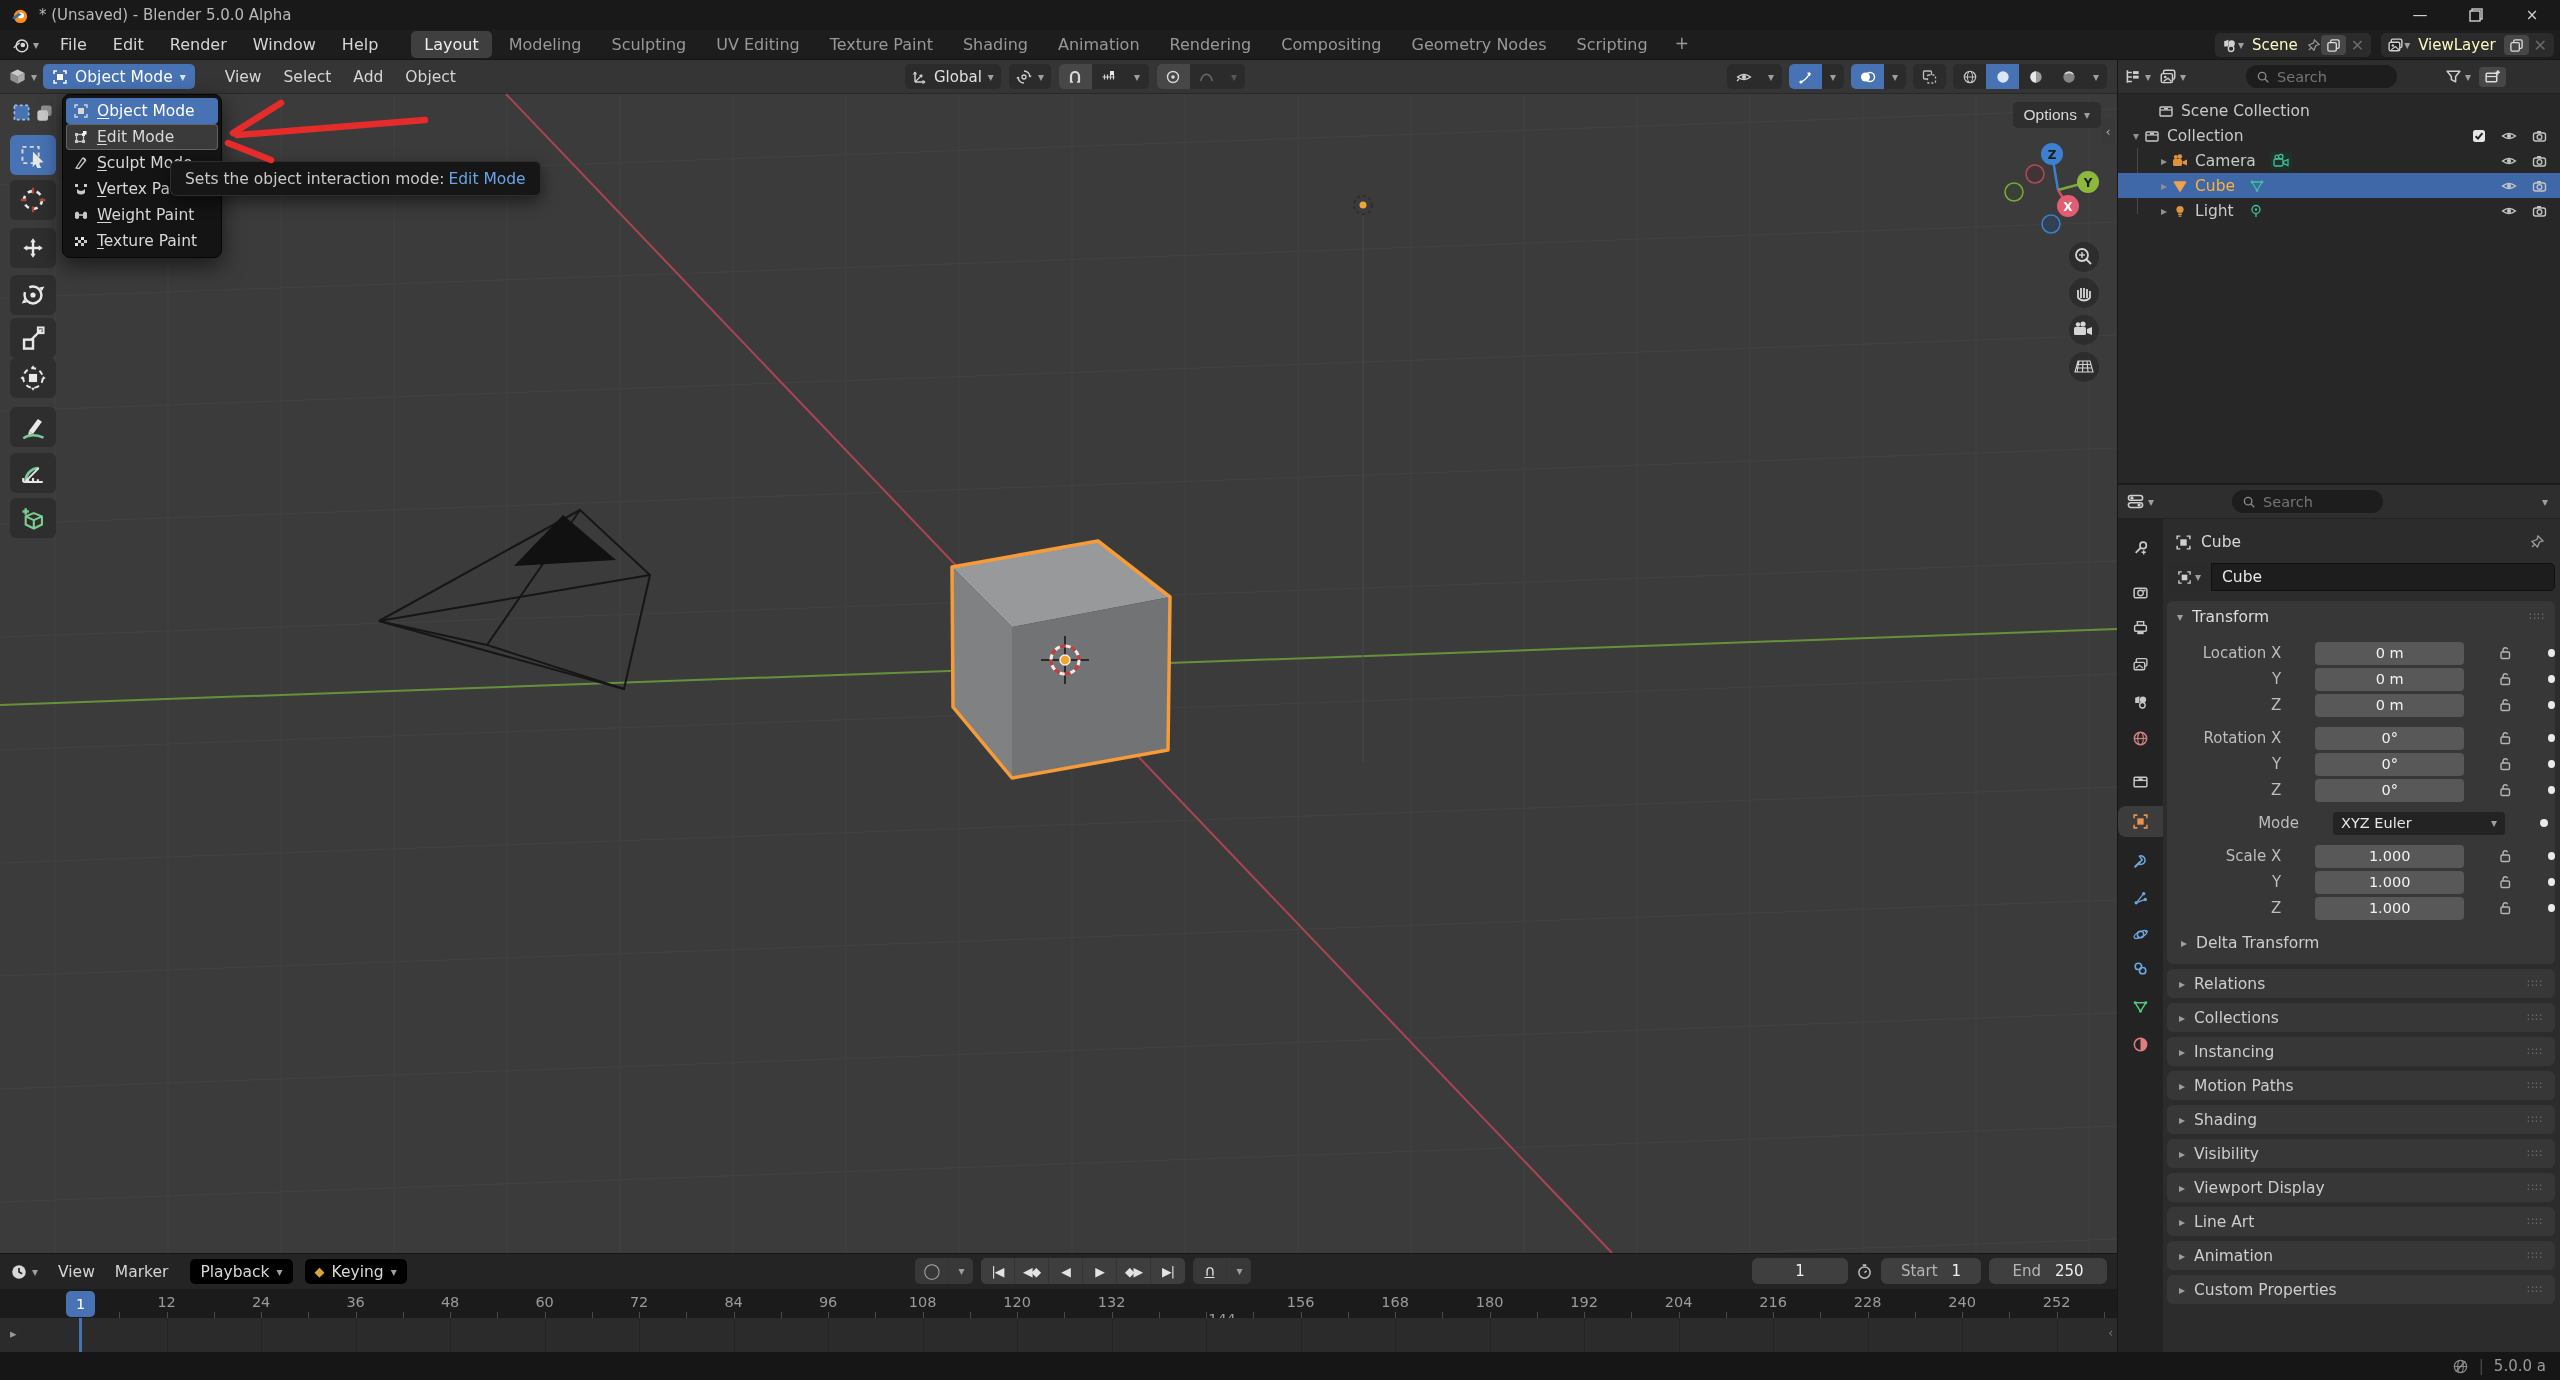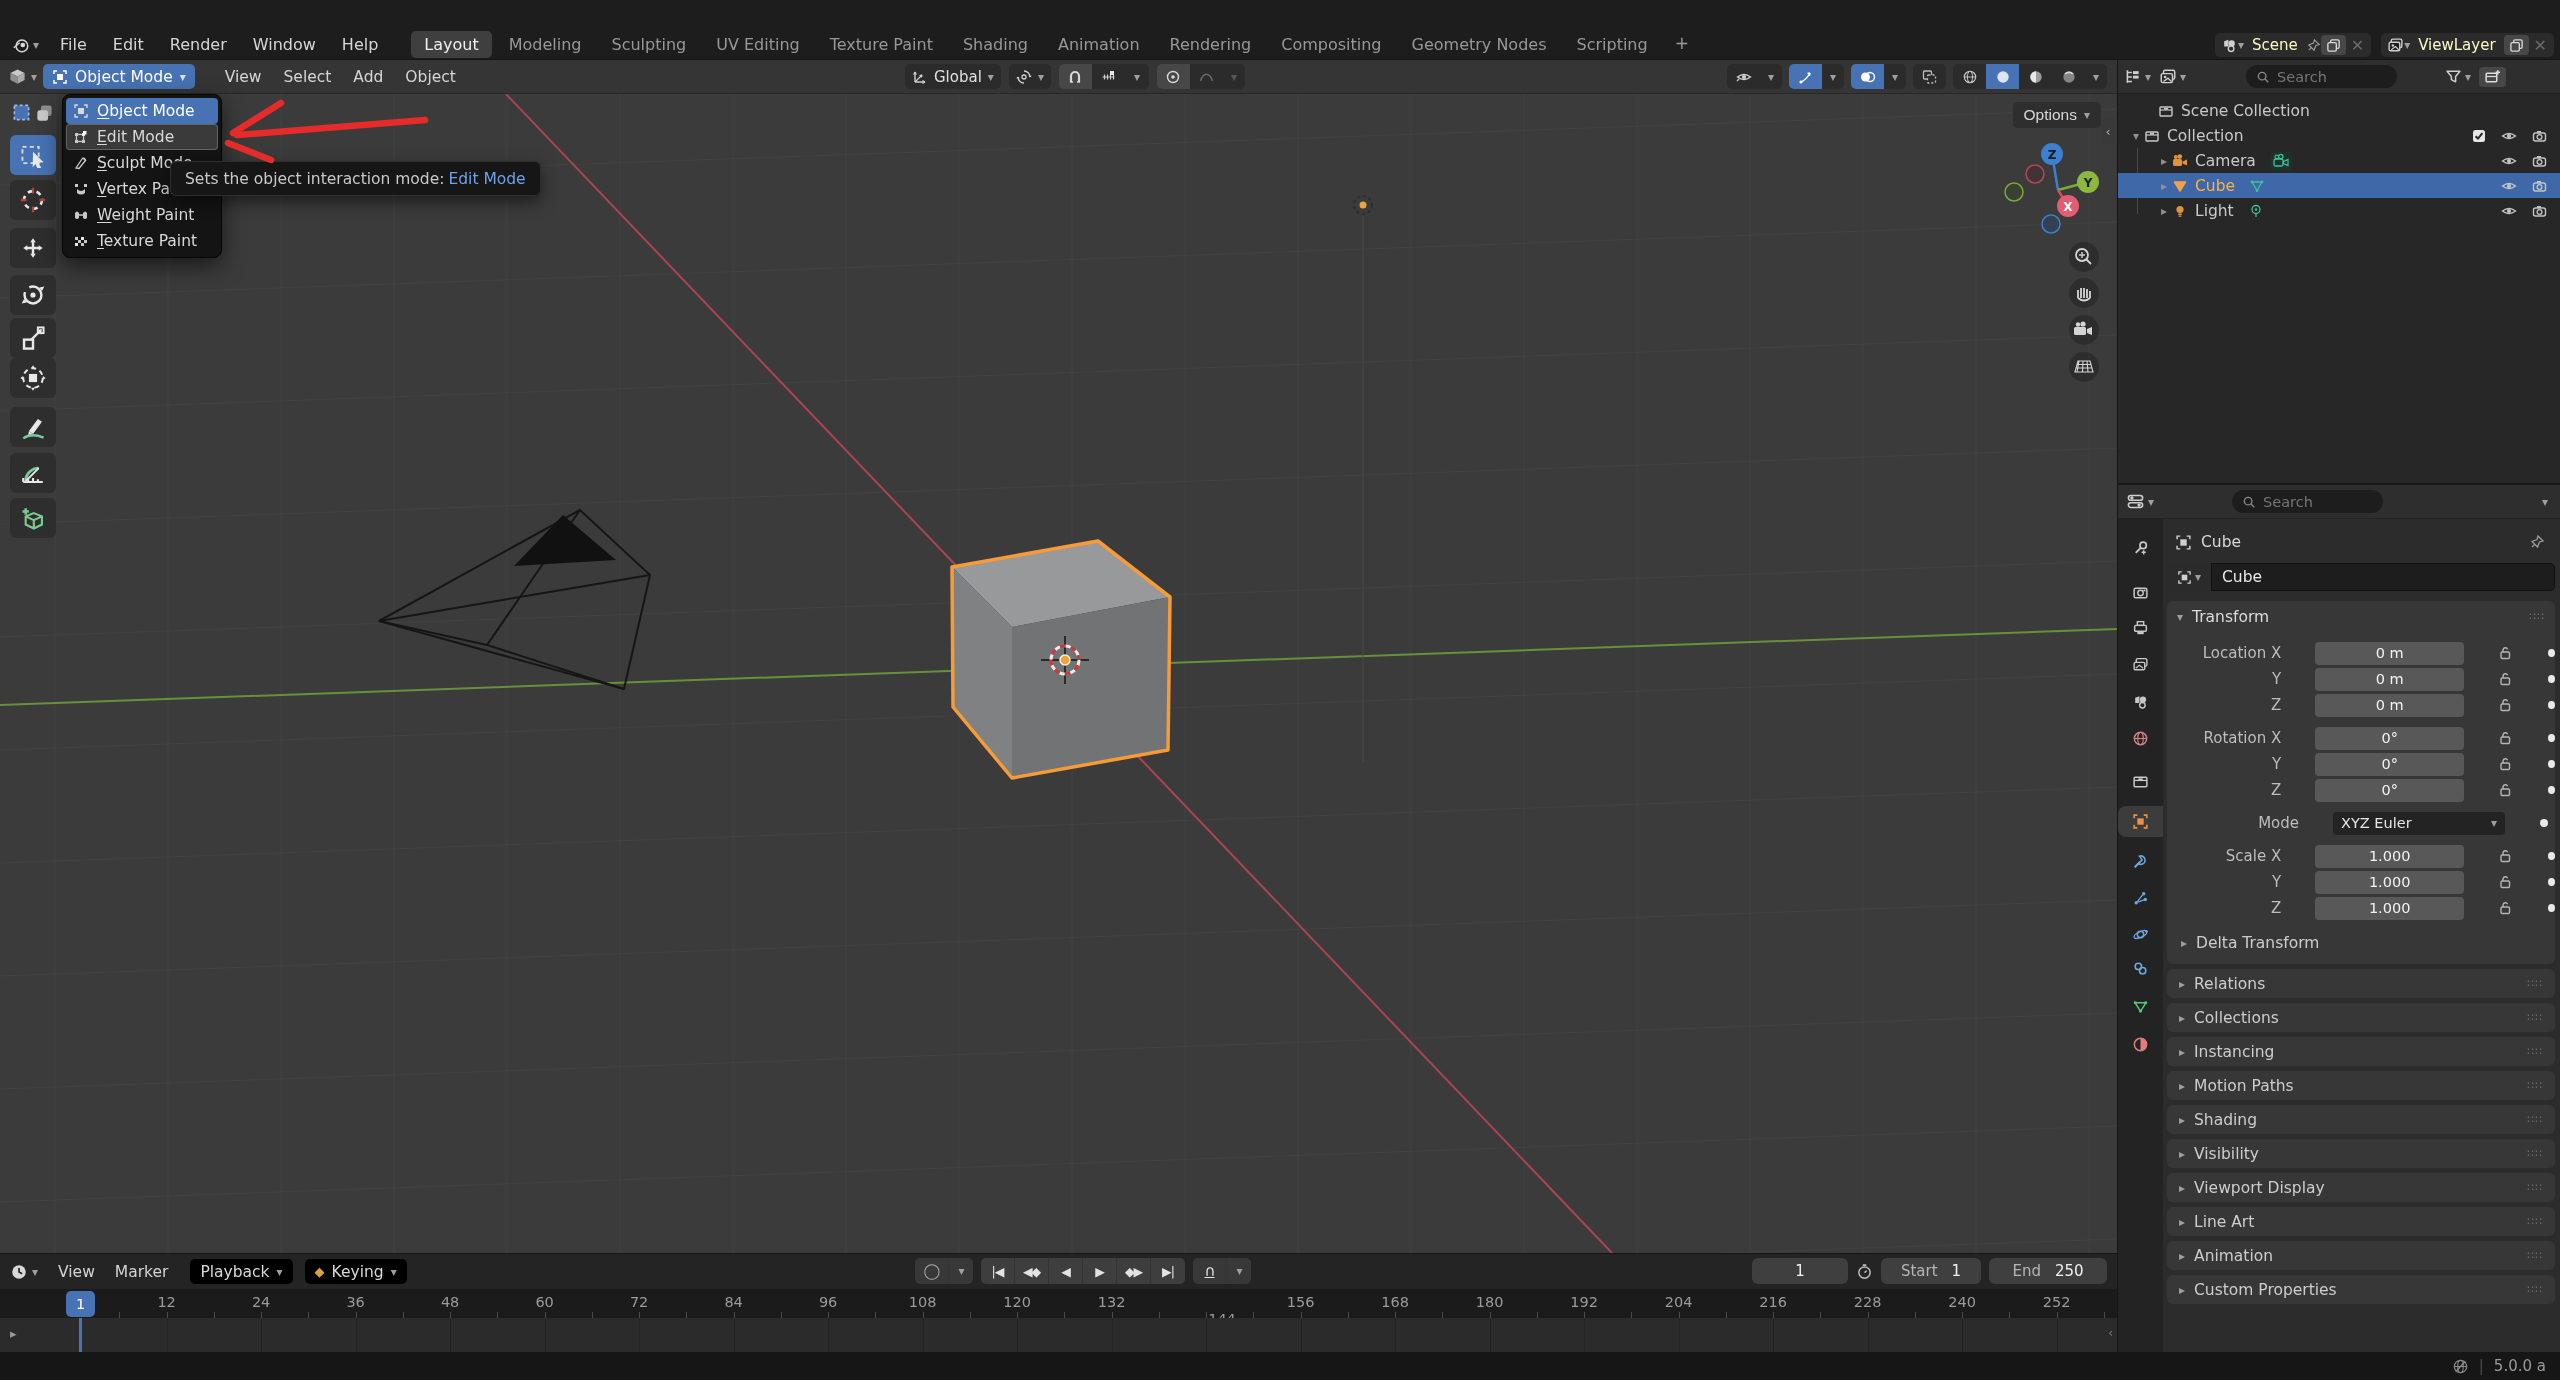--- a/index.html
+++ b/index.html
@@ -132,20 +132,38 @@
   
   .statusbar { position:absolute; left:0; top:1352px; width:2560px; height:28px; background:#161616; display:flex; align-items:center; justify-content:flex-end; gap:10px; padding-right:14px; font-size:15px; color:#9a9a9a; }
   .sb-sep { color:#4a4a4a; }
   svg { display:block; }
 </style>
 </head>
 <body>
 
 <div class="app">
 
+  <div class="titlebar">
+    <svg class="logo" viewBox="0 0 20 20">
+        <circle cx="11" cy="11" r="7" fill="#ff8d1c"></circle>
+        <circle cx="11.5" cy="10" r="3.2" fill="#fff"></circle>
+        <path d="M2 13 L9 7 L12 9 L5 14 Z" fill="#2a6fb3"></path>
+      </svg>
+    <span class="title-text">* (Unsaved) - Blender 5.0.0 Alpha</span>
+    <div class="wincontrols">
+      <div class="winbtn">—</div>
+      <div class="winbtn">
+          <svg width="14" height="14" viewBox="0 0 14 14">
+            <rect x="3" y="1" width="10" height="10" fill="none" stroke="#cfcfcf" stroke-width="1.4"></rect>
+            <rect x="1" y="3" width="10" height="10" fill="#191919" stroke="#cfcfcf" stroke-width="1.4"></rect>
+          </svg>
+        </div>
+      <div class="winbtn">×</div>
+    </div>
+  </div>
 
   <div class="topbar">
     <div class="tb-logo">
       <svg width="18" height="18" viewBox="0 0 20 20">
           <circle cx="11" cy="11" r="6.5" fill="none" stroke="#d8d8d8" stroke-width="1.6"></circle>
           <circle cx="12" cy="10" r="2.6" fill="#d8d8d8"></circle>
           <path d="M2 13 L8.5 7.5" stroke="#d8d8d8" stroke-width="1.6"></path>
         </svg>
       <span class="chev">▾</span>
     </div>

